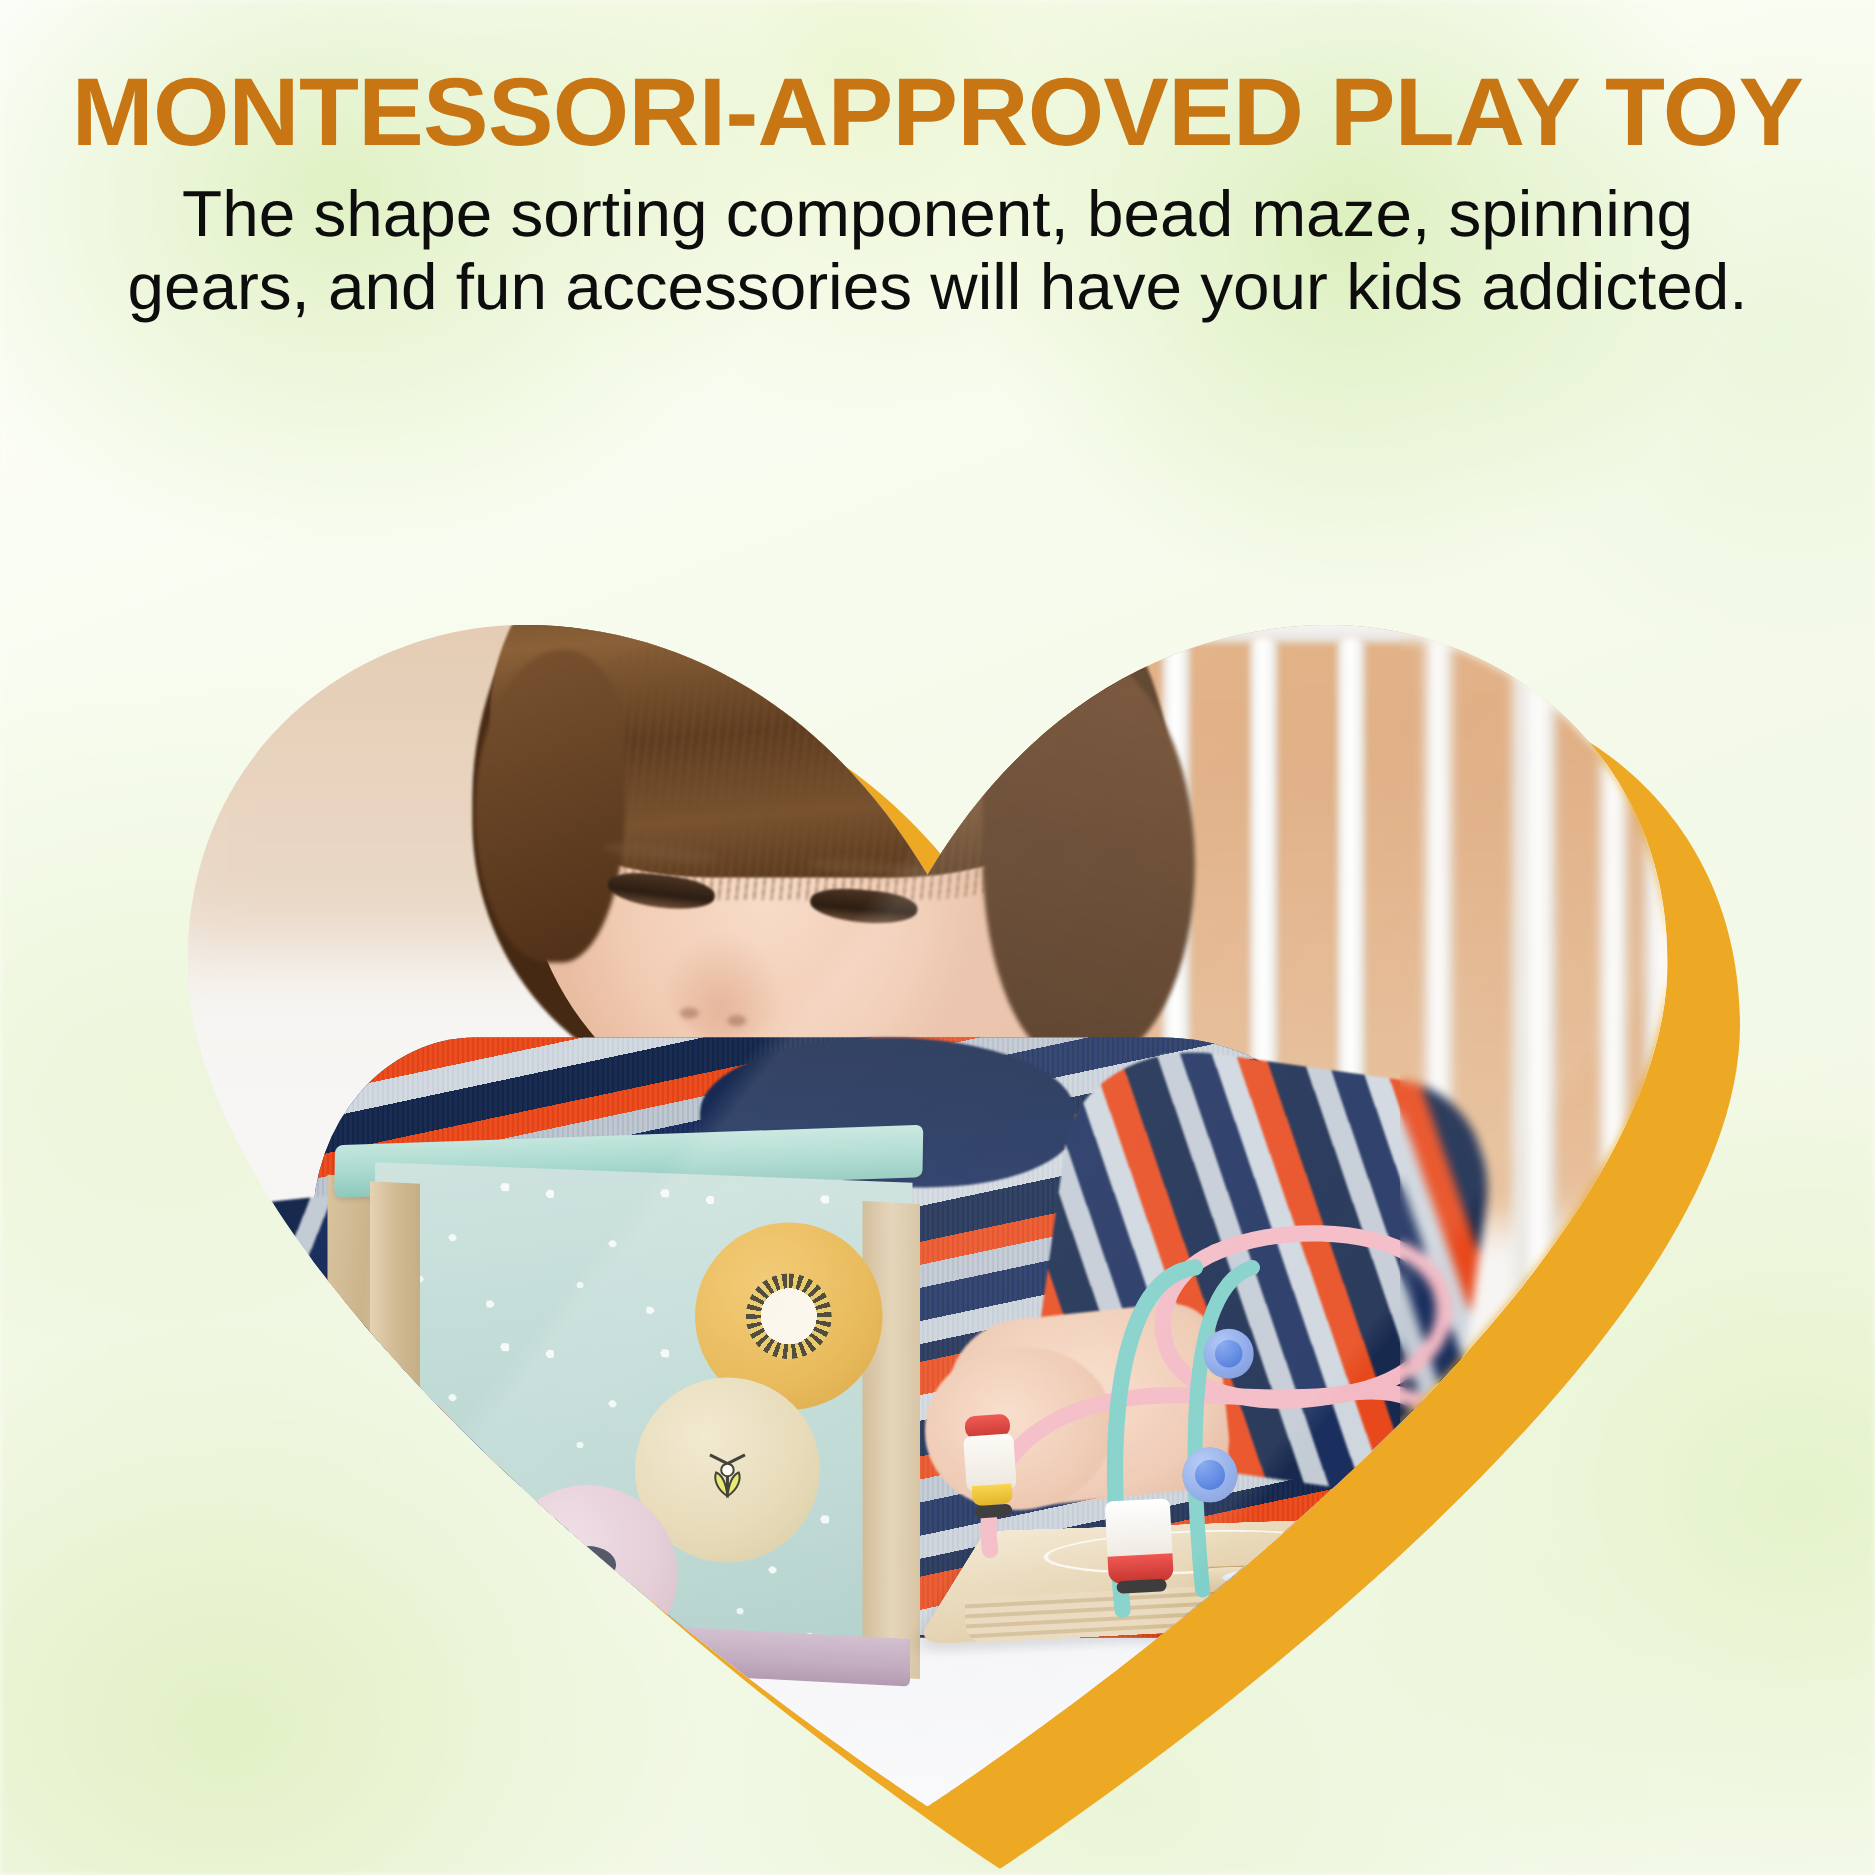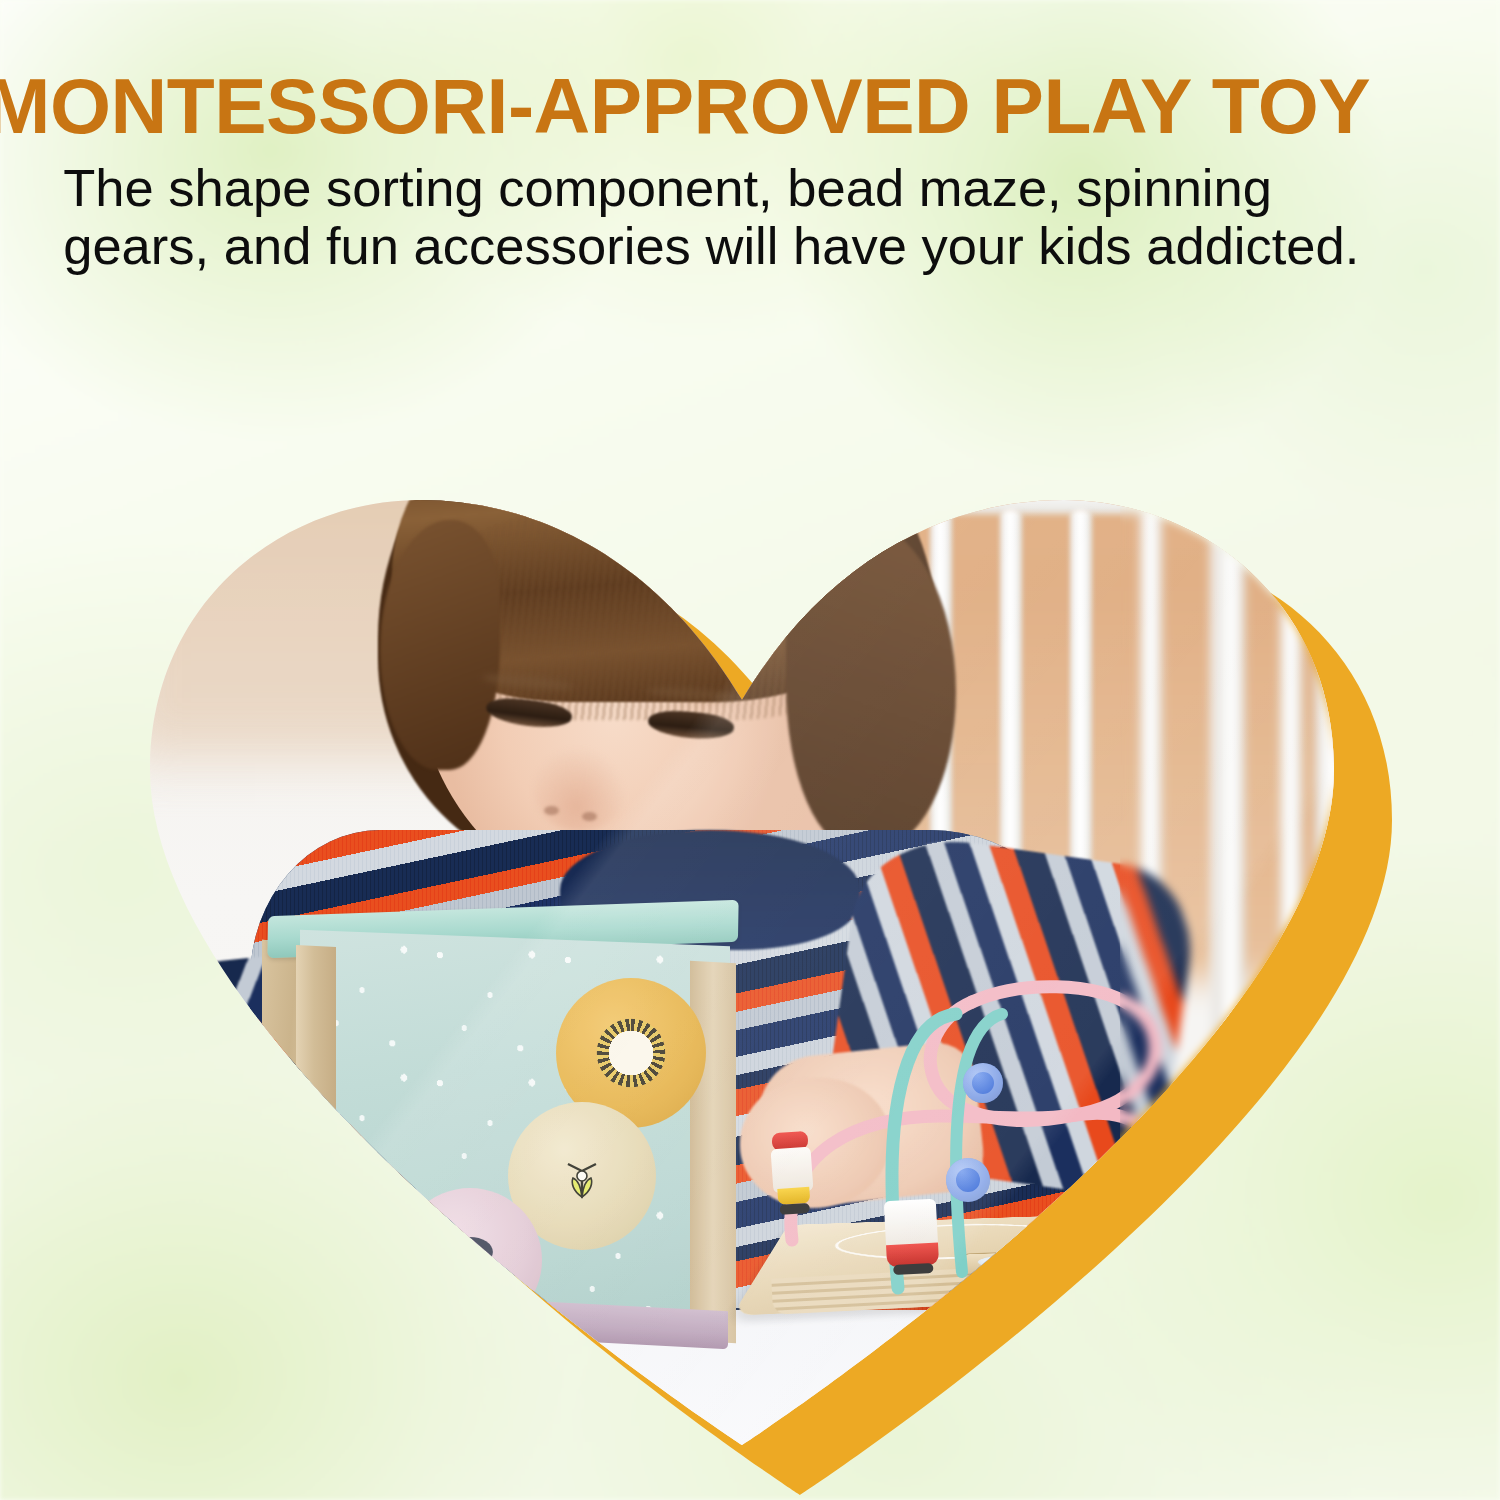--- a/index.html
+++ b/index.html
@@ -22,21 +22,21 @@
       radial-gradient(ellipse 560px 460px at 8%  58%, rgba(228,242,205,.55) 0%, rgba(228,242,205,0) 74%),
       radial-gradient(ellipse 520px 430px at 12% 92%, rgba(212,234,168,.55) 0%, rgba(212,234,168,0) 75%),
       radial-gradient(ellipse 620px 460px at 60% 96%, rgba(224,241,196,.50) 0%, rgba(224,241,196,0) 76%),
       radial-gradient(ellipse 560px 480px at 96% 80%, rgba(216,238,176,.55) 0%, rgba(216,238,176,0) 76%),
       radial-gradient(ellipse 400px 320px at 88% 50%, rgba(244,250,232,.70) 0%, rgba(244,250,232,0) 76%),
       linear-gradient(160deg,#ffffff 0%,#f8fcef 30%,#f2f8e6 62%,#f6faee 100%);
     filter:blur(2px);
   }
 
   
-  #headline { position:absolute; top:16px; left:0; width:1500px; z-index:5; text-align:left; }
+  #headline { position:absolute; top:0; left:0; width:1500px; z-index:5; text-align:center; }
   #title {
     font-family:"Liberation Sans Narrow","Liberation Sans",sans-serif;
     font-weight:bold;
     font-size:77px;
     letter-spacing:-0.5px;
     color:#c87513;
     line-height:1;
     margin-top:52px;
     transform:scaleX(1.02);
   }

